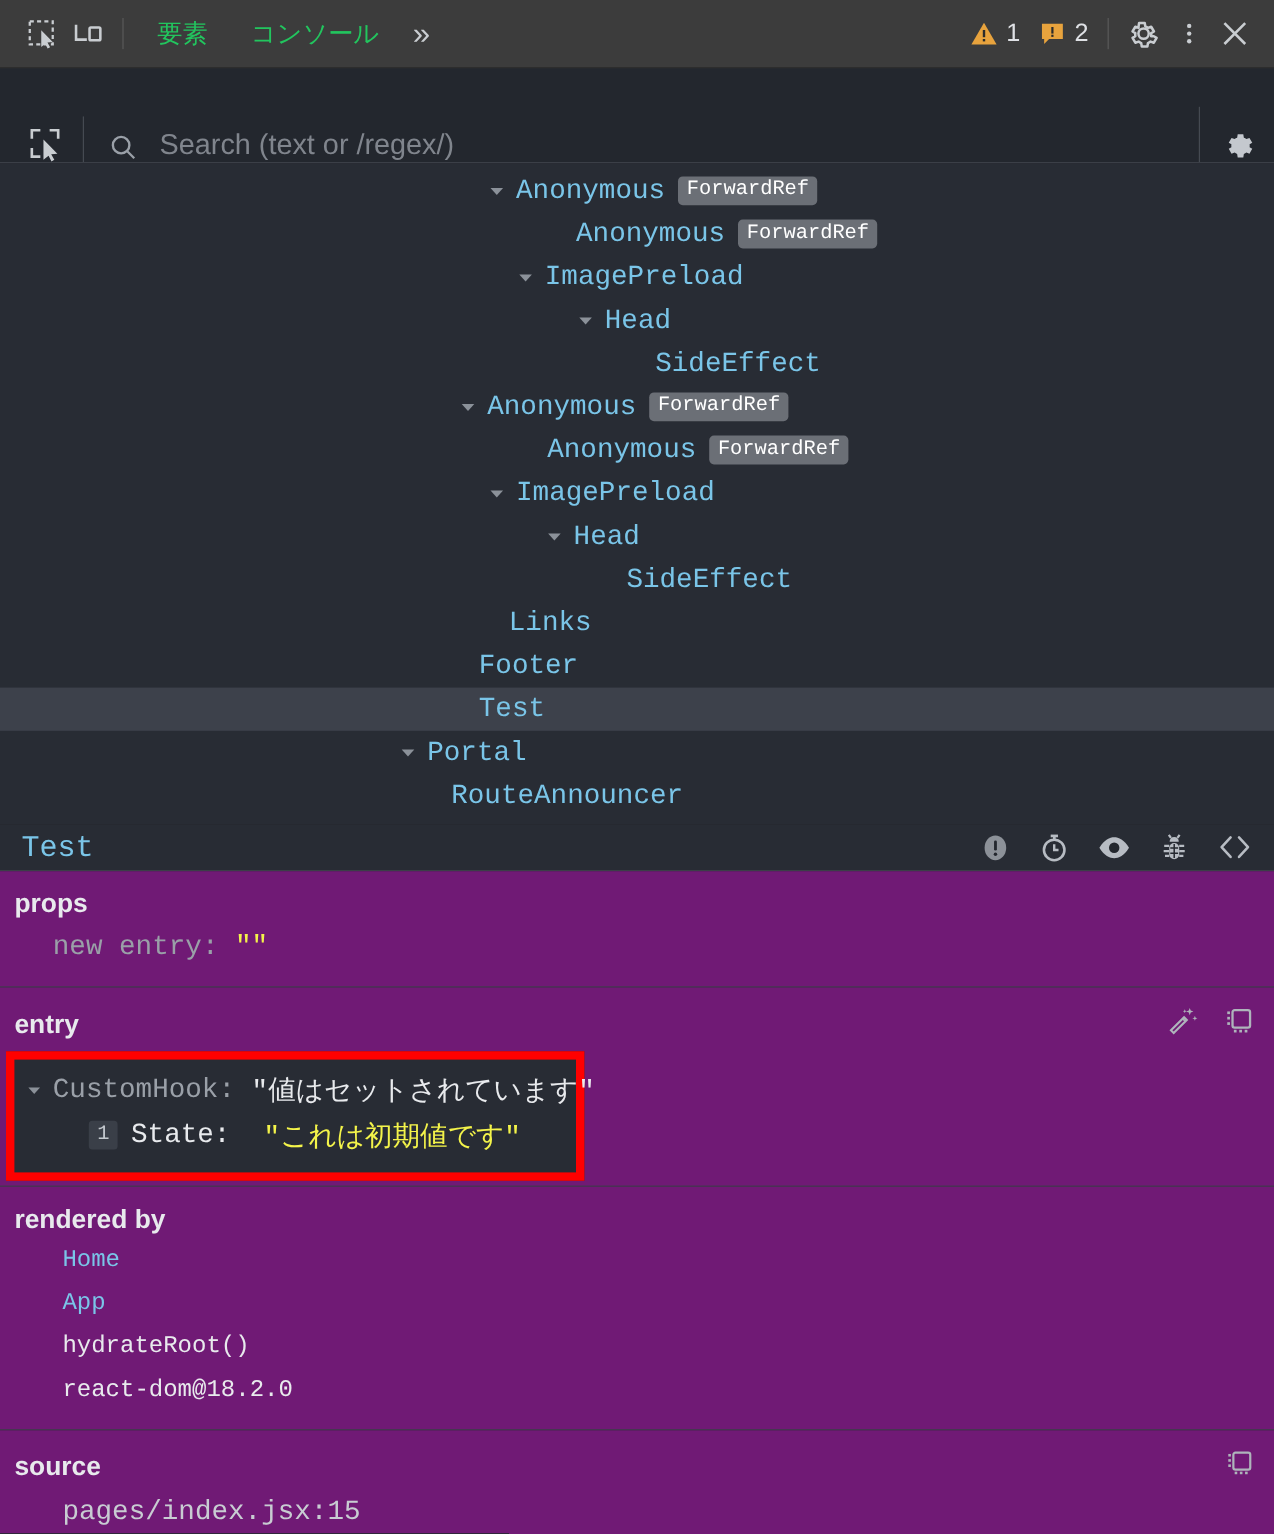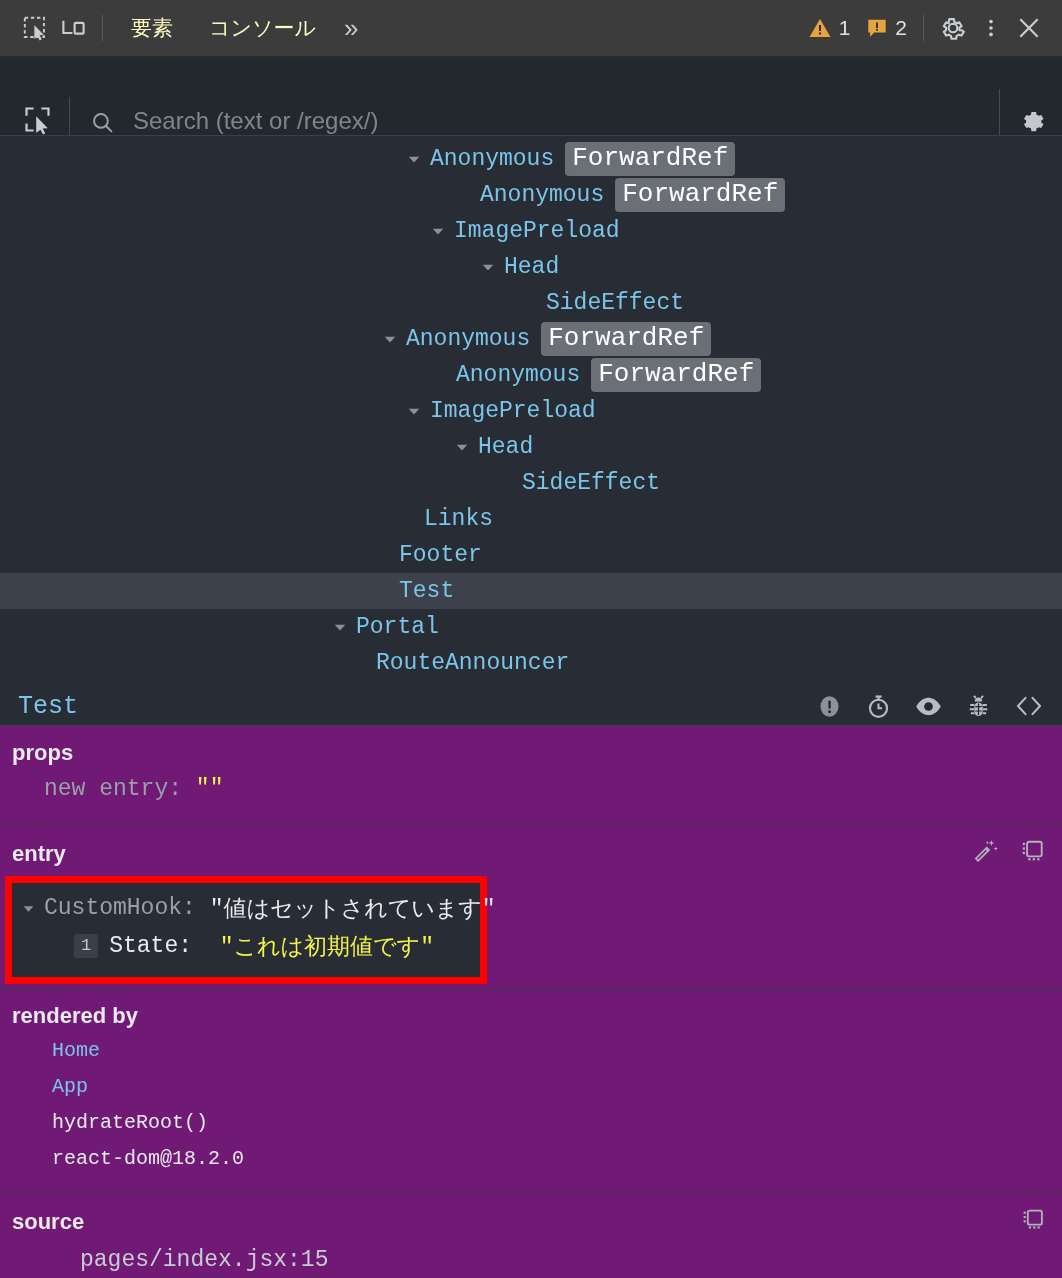--- a/index.html
+++ b/index.html
@@ -21,21 +21,21 @@
   }
   .dt-icon-btn {
     width: 38px; height: 36px;
     display: flex; align-items: center; justify-content: center;
     color: #c9cdd1;
   }
   .dt-sep {
     width: 1px; height: 26px; background: #5a5a5a; margin: 0 10px;
   }
   .dt-tab {
-    font-size: 21px; color: #fef9c3;
+    font-size: 21px; color: #22c55e;
     padding: 0 18px; height: 57px;
     display: flex; align-items: center; gap: 9px;
     position: relative; white-space: nowrap;
   }
   .dt-tab.active { color: #a6c8ff; }
   .dt-tab.active::after {
     content: ""; position: absolute; left: 0; right: 0; bottom: 0;
     height: 4px; background: #7aa7ec;
   }
   .react-badge {
@@ -90,21 +90,21 @@
   .arrow {
     width: 20px; flex: 0 0 20px; display: flex;
     align-items: center; justify-content: center;
     color: #8b9199; margin-right: 6px;
   }
   .arrow.empty { visibility: hidden; }
   .arrow svg { display: block; }
   .badge-fr {
     background: #6b6f76; color: #ffffff;
     font-family: "Liberation Mono", monospace;
-    font-size: 26px; border-radius: 4px;
+    font-size: 17px; border-radius: 4px;
     padding: 2px 7px 3px; margin-left: 11px;
     line-height: 1.15;
   }
 
   
   .details { flex: 1 1 auto; background: #23272e; display: flex; flex-direction: column; overflow: hidden; }
   .section { border-bottom: 1px solid #3b3f47; background: #701a75; }
   .sel-header {
     height: 80px; display: flex; align-items: center;
     padding: 0 18px 0 18px; background: #282c34;
@@ -509,19 +509,19 @@
                 <rect x="3.3" y="9.2" width="2" height="2"></rect>
                 <rect x="3.3" y="13.2" width="2" height="2"></rect>
                 <rect x="8.2" y="18.8" width="2" height="2"></rect>
                 <rect x="12.2" y="18.8" width="2" height="2"></rect>
                 <rect x="16.2" y="18.8" width="2" height="2"></rect>
               </g>
             </svg>
           </span>
         </span>
       </div>
-      <div class="sec-body" style="padding-bottom:0;padding-left:28px;">
+      <div class="sec-body" style="padding-bottom:0;">
         <div class="src-row">pages/index.jsx:15</div>
       </div>
     </div>
 
   </div>
 </div>
 
 </body></html>

